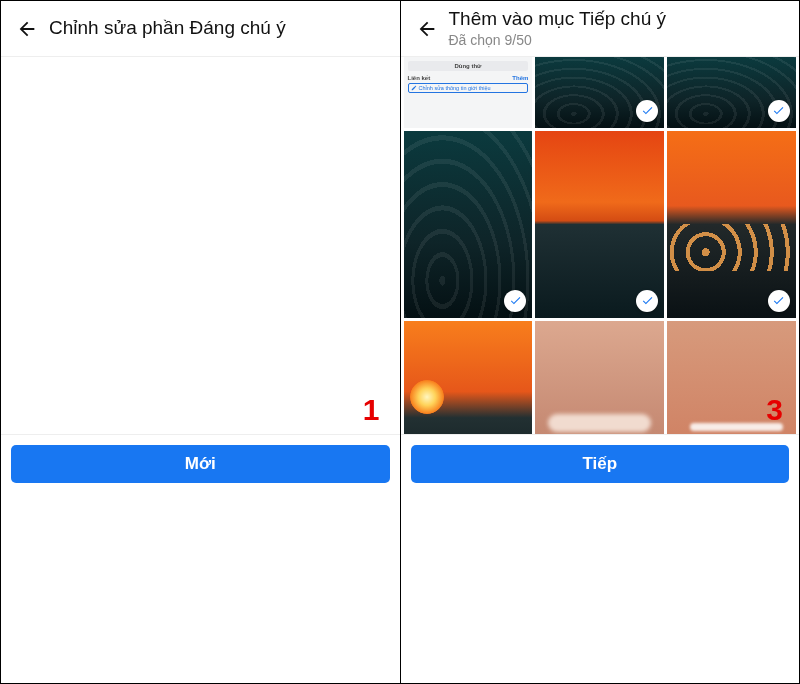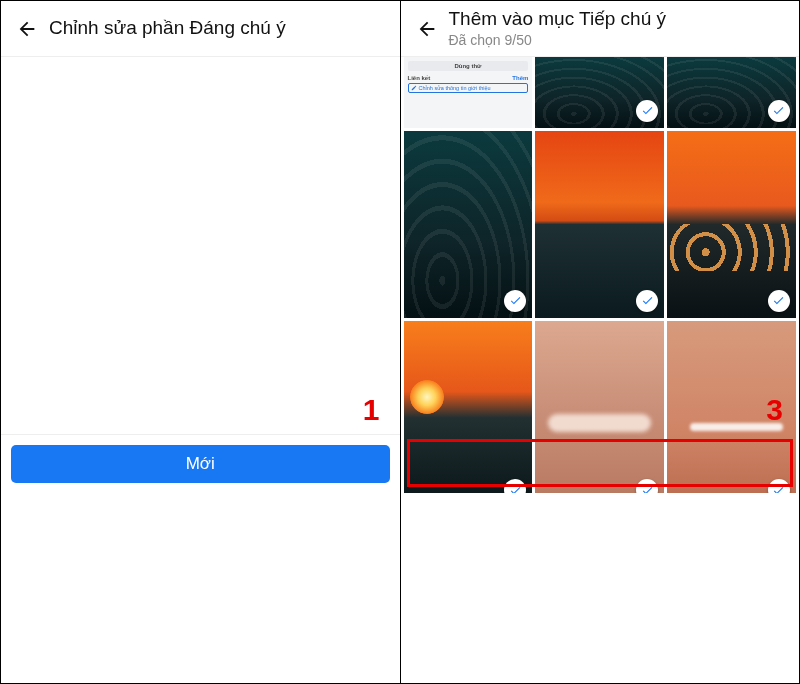--- a/index.html
+++ b/index.html
@@ -35,21 +35,21 @@
   .bottom-bar {
     position: absolute; left: 0; right: 0; bottom: 0;
     padding: 10px;
     background: #fff;
     border-top: 1px solid #eee;
   }
   .primary-btn {
     width: 100%; height: 38px;
     background: #1877f2;
     color: #fff;
-    font-size: 17px; font-weight: 400;
+    font-size: 17px; font-weight: 700;
     border: none; border-radius: 5px;
     cursor: pointer;
   }
   .annot-box {
     position: absolute;
     border: 3px solid #e60000;
     pointer-events: none;
   }
   .annot-num {
     position: absolute;
@@ -265,13 +265,16 @@
           </div>
       </div>
     </div>
   </div>
 
   <div class="annot-box" style="left:37px; top:525px; width:48px; height:42px;"></div>
   <div class="annot-num" style="left:44px; top:494px;">2</div>
   <div class="annot-num" style="right:16px; bottom:66px;">3</div>
   <div class="annot-box" style="left:6px; right:6px; bottom:6px; height:48px;"></div>
 
+  <div class="bottom-bar">
+    <button class="primary-btn">Tiếp</button>
+  </div>
 </div>
 
 </body></html>

